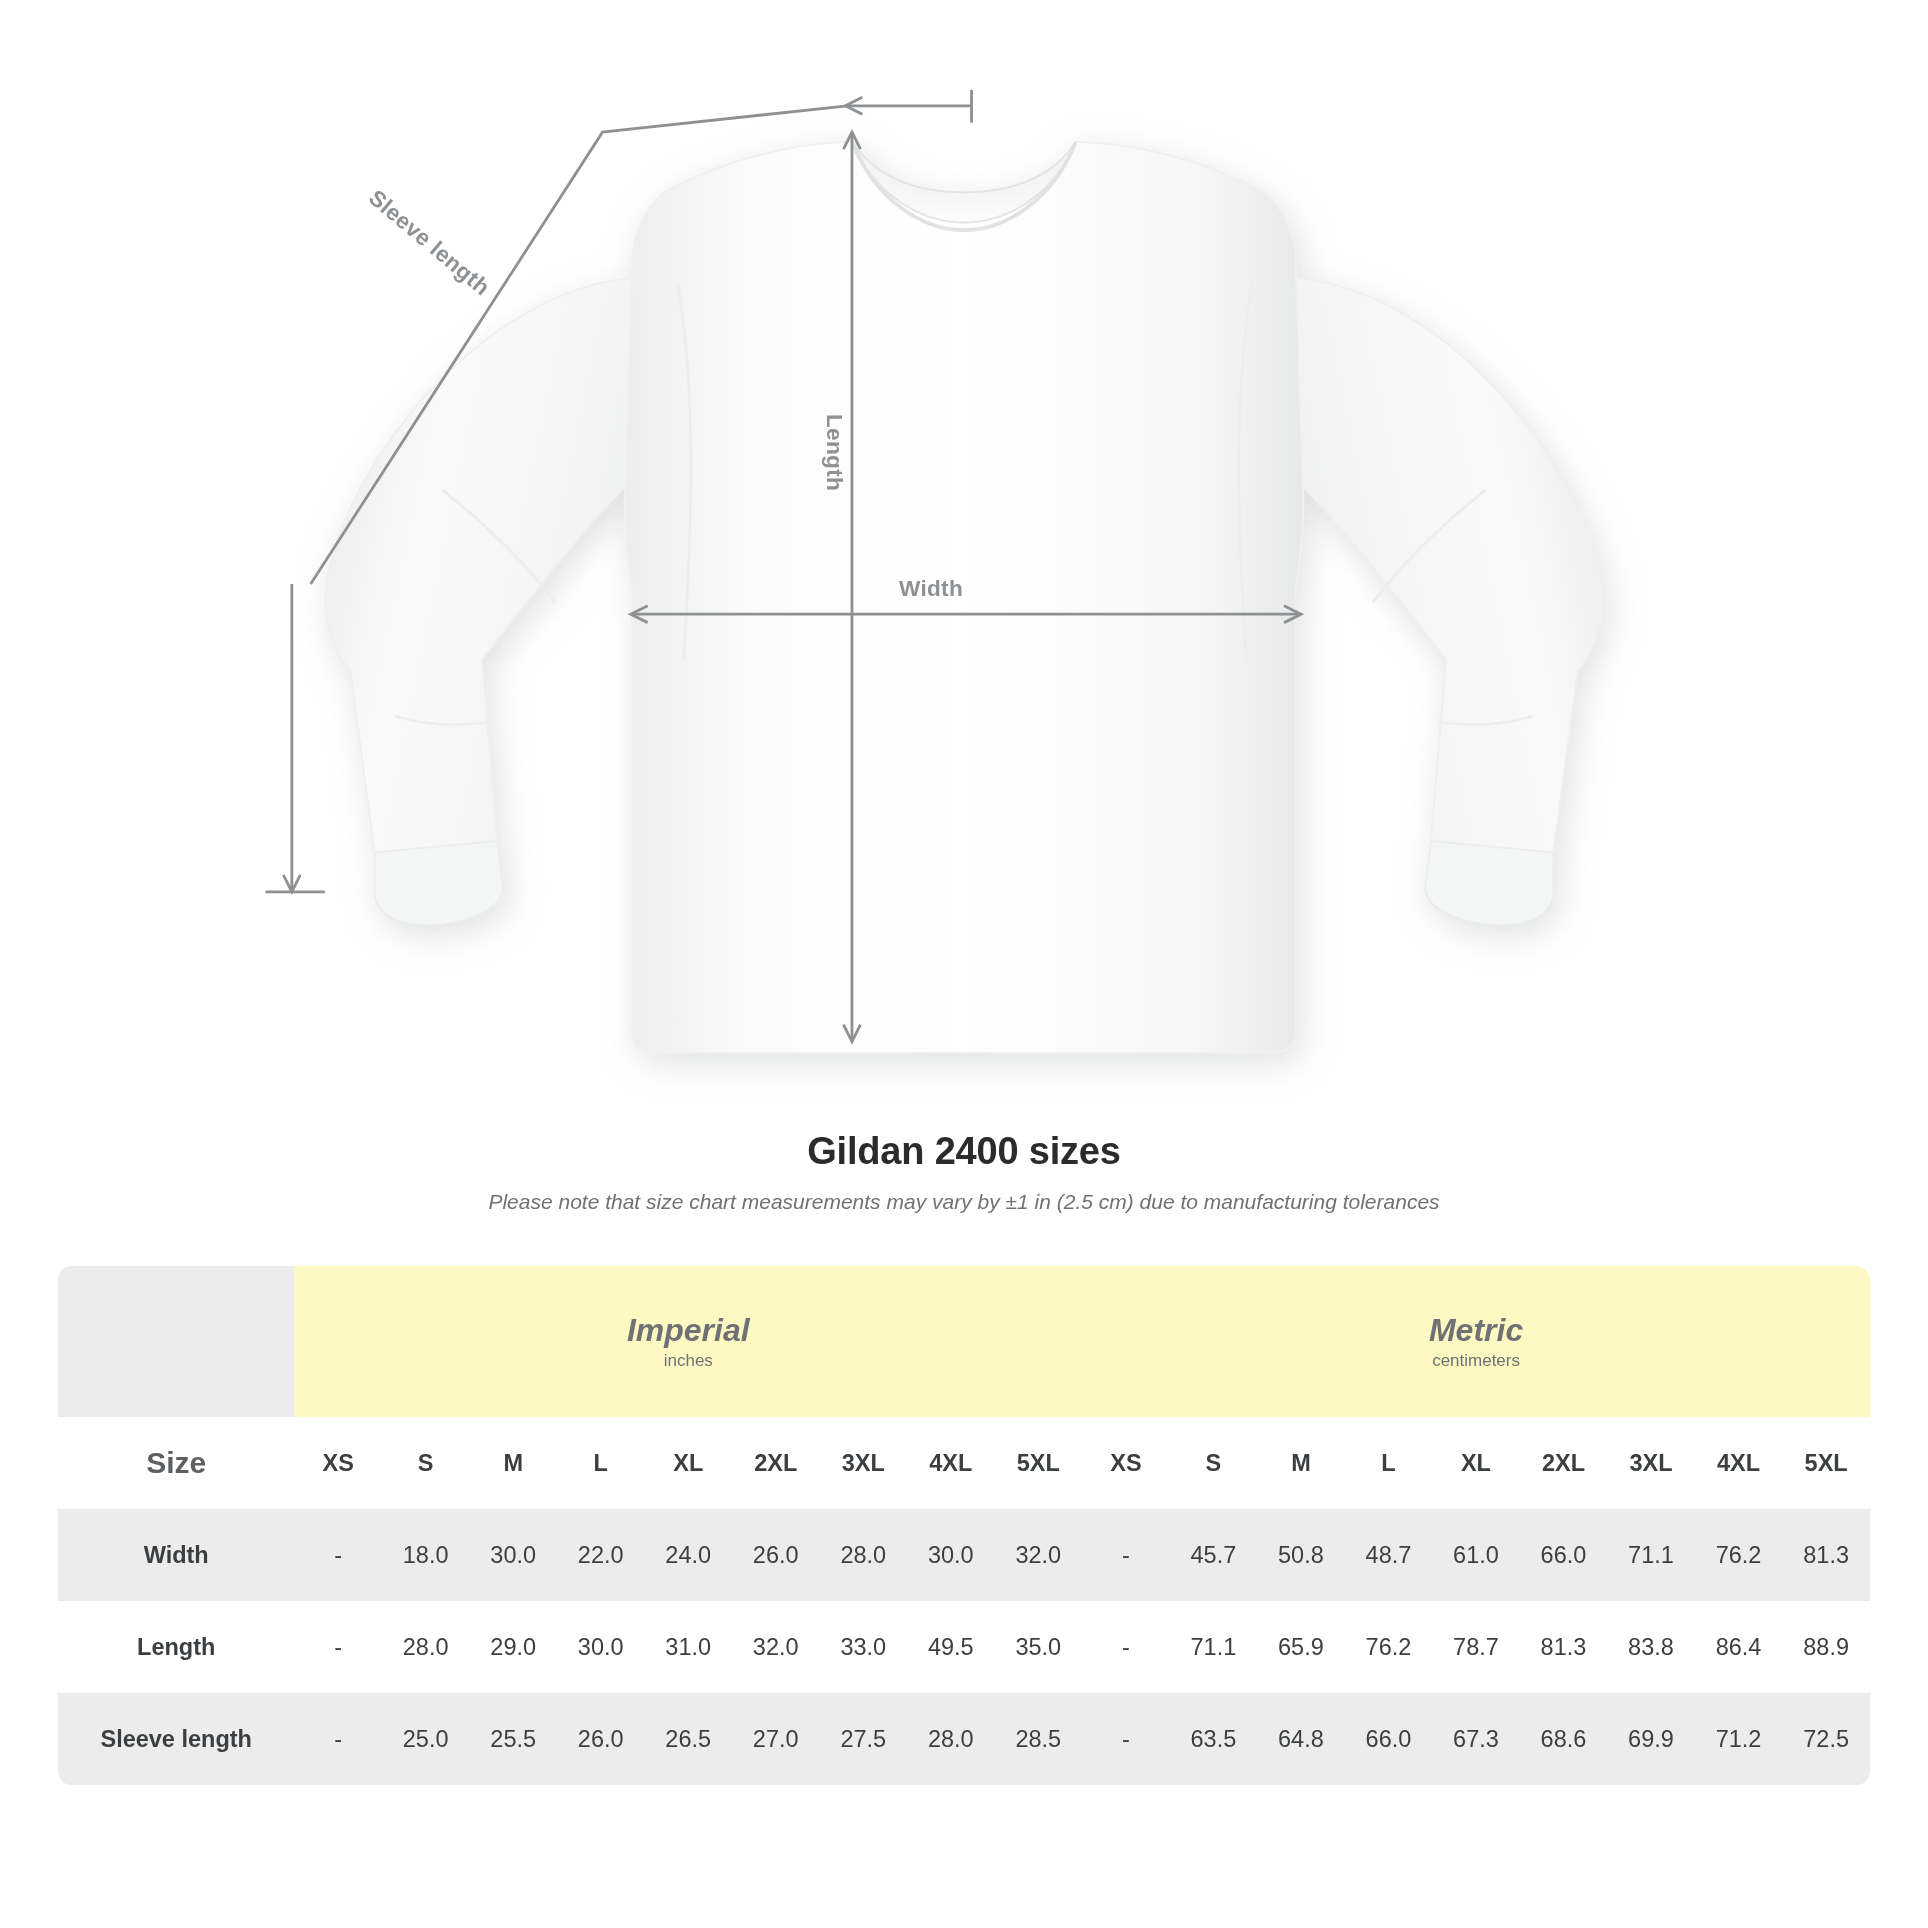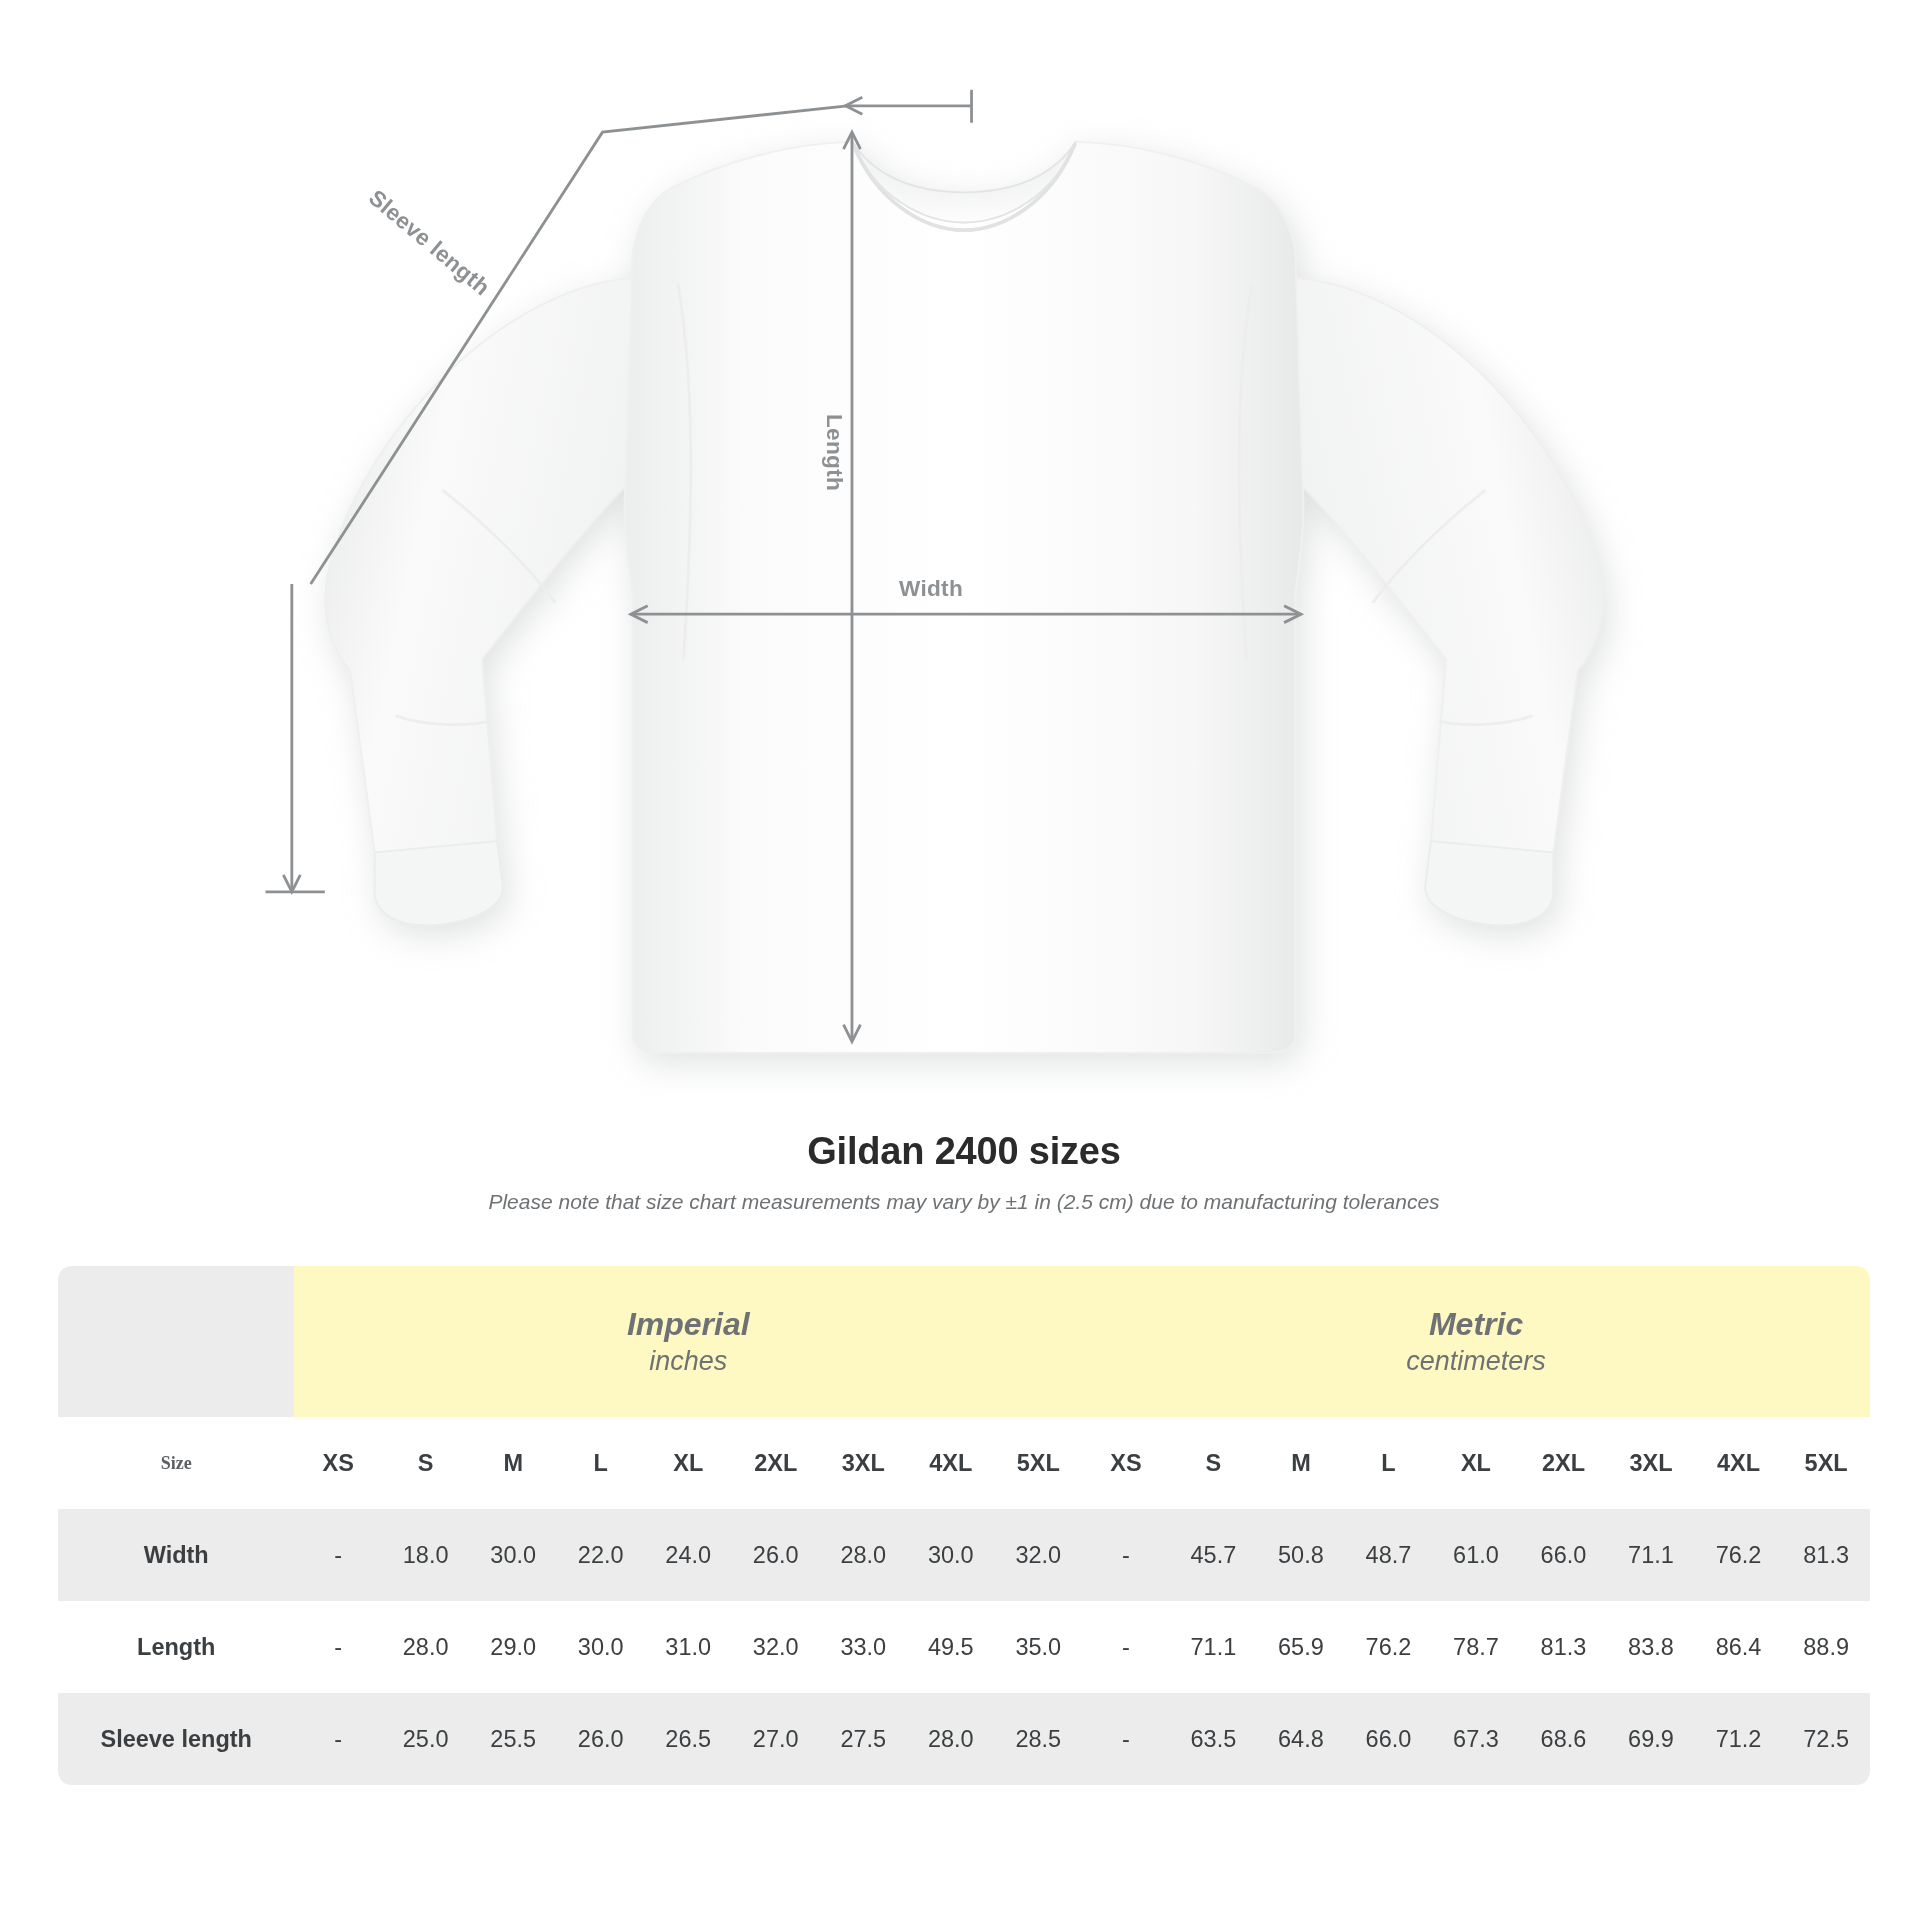--- a/index.html
+++ b/index.html
@@ -96,39 +96,37 @@
     padding: 0 9.4px;
   }
   .unit-name {
     font-size: 32px;
     font-style: italic;
     font-weight: bold;
     color: #6f7275;
     line-height: 1.25;
   }
   .unit-sub {
-    font-size: 27px;
-    font-style: italic;
+    font-size: 17px;
     color: #6f7275;
     line-height: 1.3;
   }
   .unit-row td.blank { background: #ececec; }
 
   
   .head-row td {
     background: #ffffff;
     height: 92px;
     font-weight: bold;
     color: #6f7275;
     font-size: 24.5px;
   }
   .head-row td.rowlabel {
     color: #5d6063;
-    font-size: 18px;
-    font-family: Liberation Serif, serif;
+    font-size: 30px;
   }
 
   
   tr.data td { height: 92px; }
   tr.data.alt td { background: #ececec; }
   tr.data.plain td { background: #ffffff; }
   td.rowlabel {
     font-weight: bold;
     color: #5d6063;
     font-size: 25.4px;

